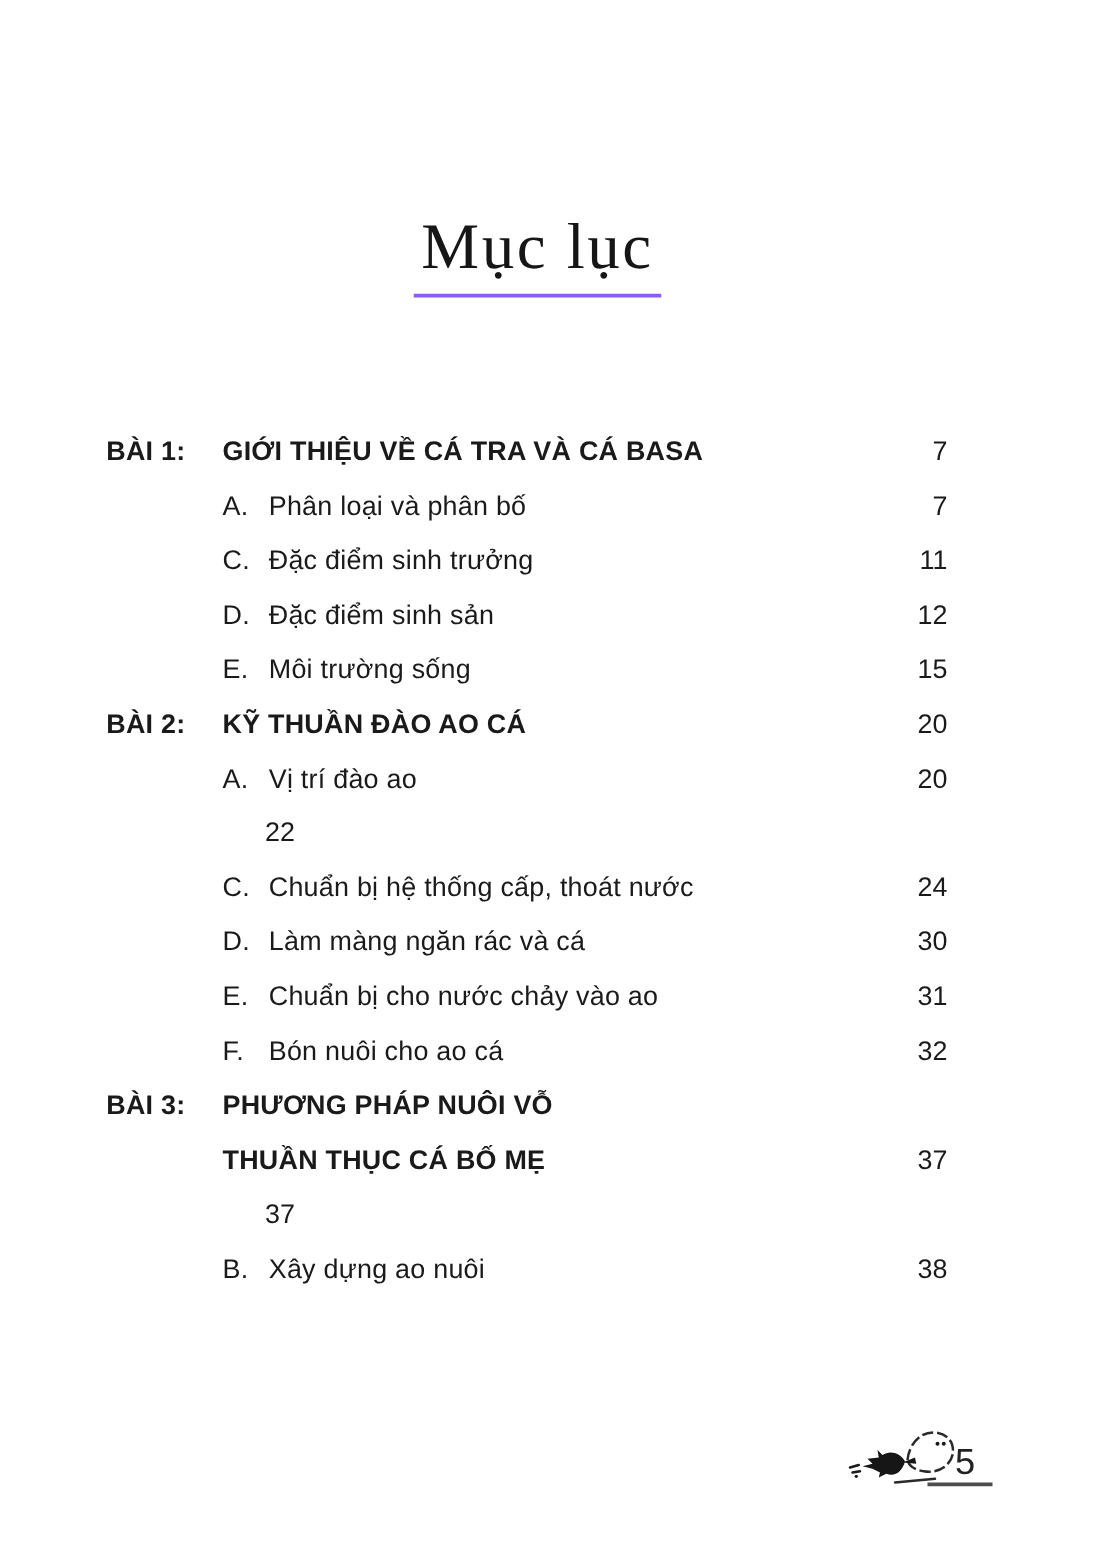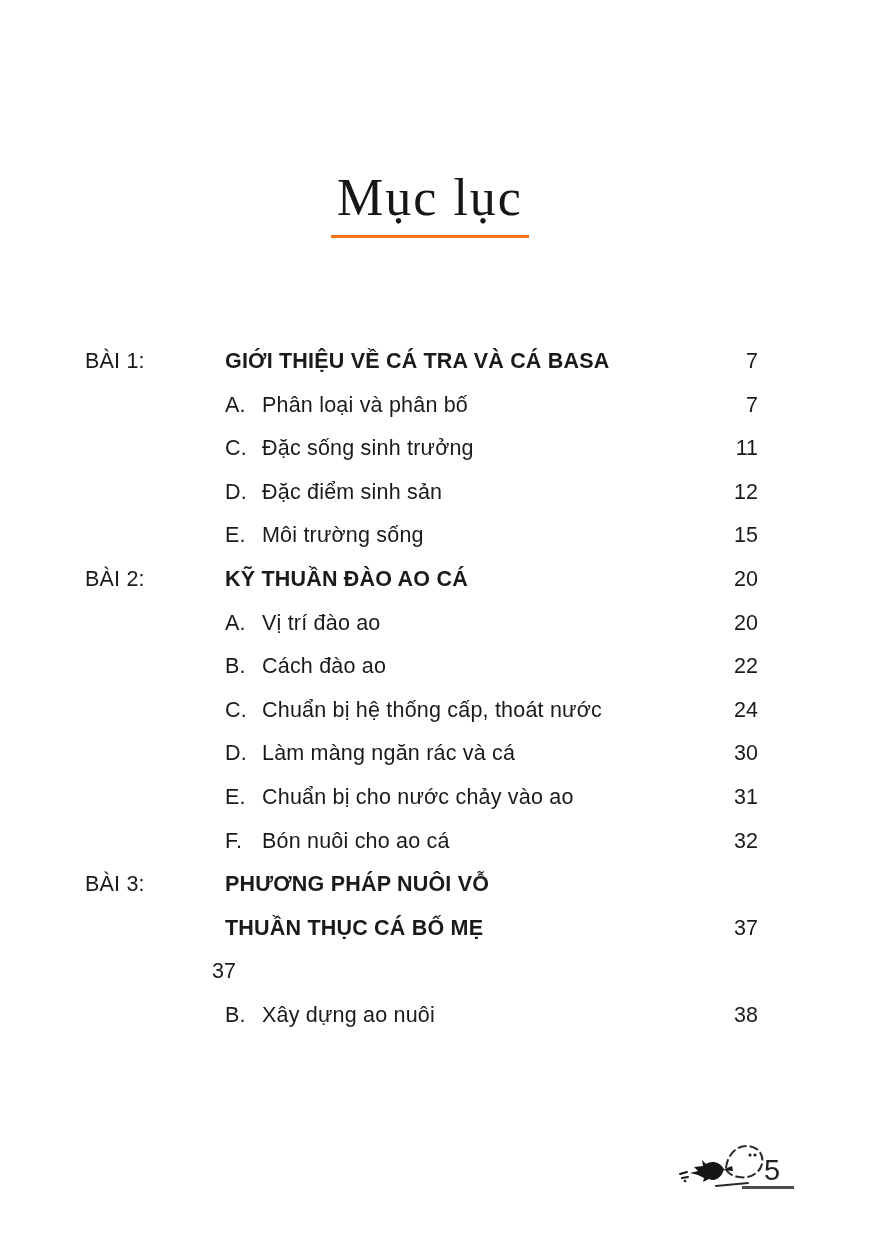--- a/index.html
+++ b/index.html
@@ -20,44 +20,44 @@
     text-align:center;
   }
   .book-title {
     display:inline-block;
     font-family:"Liberation Serif", "DejaVu Serif", serif;
     font-size:52px;
     font-weight:500;
     letter-spacing:2px;
     color:#161616;
     padding:0 6px 8px 6px;
-    border-bottom:3px solid #f97316;
+    border-bottom:3px solid #8b5cf6;
     transform:translateX(-12px);
   }
 
   
   .toc {
     position:absolute;
     top:340px; left:85px;
     width:673px;
   }
   .row {
     display:flex;
     align-items:center;
     height:43.6px;
     font-size:21.5px;
     line-height:1;
   }
   .col-label {
     width:93px;
     flex:0 0 93px;
-    font-weight:normal;
+    font-weight:bold;
     letter-spacing:0.2px;
   }
-  .col-title { flex:1 1 auto; letter-spacing:0.2px;margin-left:47px; }
+  .col-title { flex:1 1 auto; letter-spacing:0.2px; }
   .col-title.bold { font-weight:bold; }
   .col-page {
     flex:0 0 58px;
     width:58px;
     text-align:right;
   }
   .letter { display:inline-block; width:37px; }
 
   
   .footer {
@@ -94,21 +94,21 @@
     <div class="col-title bold">GIỚI THIỆU VỀ CÁ TRA VÀ CÁ BASA</div>
     <div class="col-page">7</div>
   </div>
       <div class="row">
     <div class="col-label"></div>
     <div class="col-title"><span class="letter">A.</span><span>Phân loại và phân bố</span></div>
     <div class="col-page">7</div>
   </div>
       <div class="row">
     <div class="col-label"></div>
-    <div class="col-title"><span class="letter">C.</span><span>Đặc sống sinh trưởng</span></div>
+    <div class="col-title"><span class="letter">C.</span><span>Đặc điểm sinh trưởng</span></div>
     <div class="col-page">11</div>
   </div>
       <div class="row">
     <div class="col-label"></div>
     <div class="col-title"><span class="letter">D.</span><span>Đặc điểm sinh sản</span></div>
     <div class="col-page">12</div>
   </div>
       <div class="row">
     <div class="col-label"></div>
     <div class="col-title"><span class="letter">E.</span><span>Môi trường sống</span></div>
@@ -119,21 +119,20 @@
     <div class="col-title bold">KỸ THUẦN ĐÀO AO CÁ</div>
     <div class="col-page">20</div>
   </div>
       <div class="row">
     <div class="col-label"></div>
     <div class="col-title"><span class="letter">A.</span><span>Vị trí đào ao</span></div>
     <div class="col-page">20</div>
   </div>
       <div class="row">
     <div class="col-label"></div>
-    <div class="col-title"><span class="letter">B.</span><span>Cách đào ao</span></div>
     <div class="col-page">22</div>
   </div>
       <div class="row">
     <div class="col-label"></div>
     <div class="col-title"><span class="letter">C.</span><span>Chuẩn bị hệ thống cấp, thoát nước</span></div>
     <div class="col-page">24</div>
   </div>
       <div class="row">
     <div class="col-label"></div>
     <div class="col-title"><span class="letter">D.</span><span>Làm màng ngăn rác và cá</span></div>

